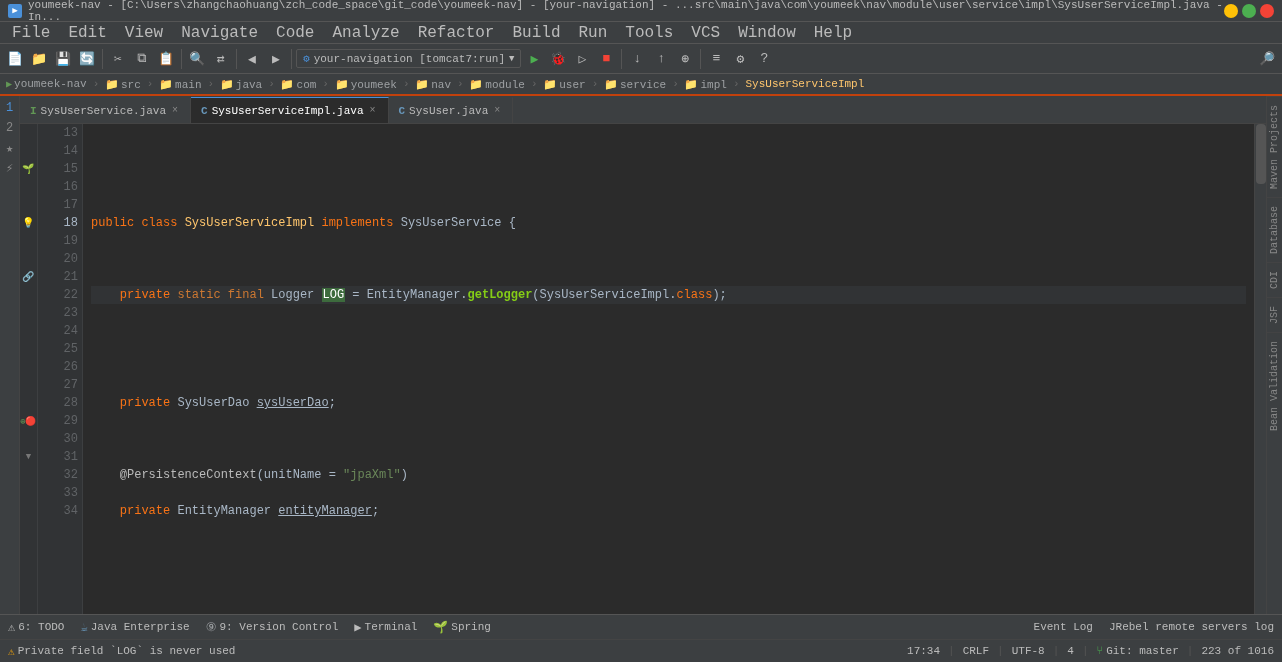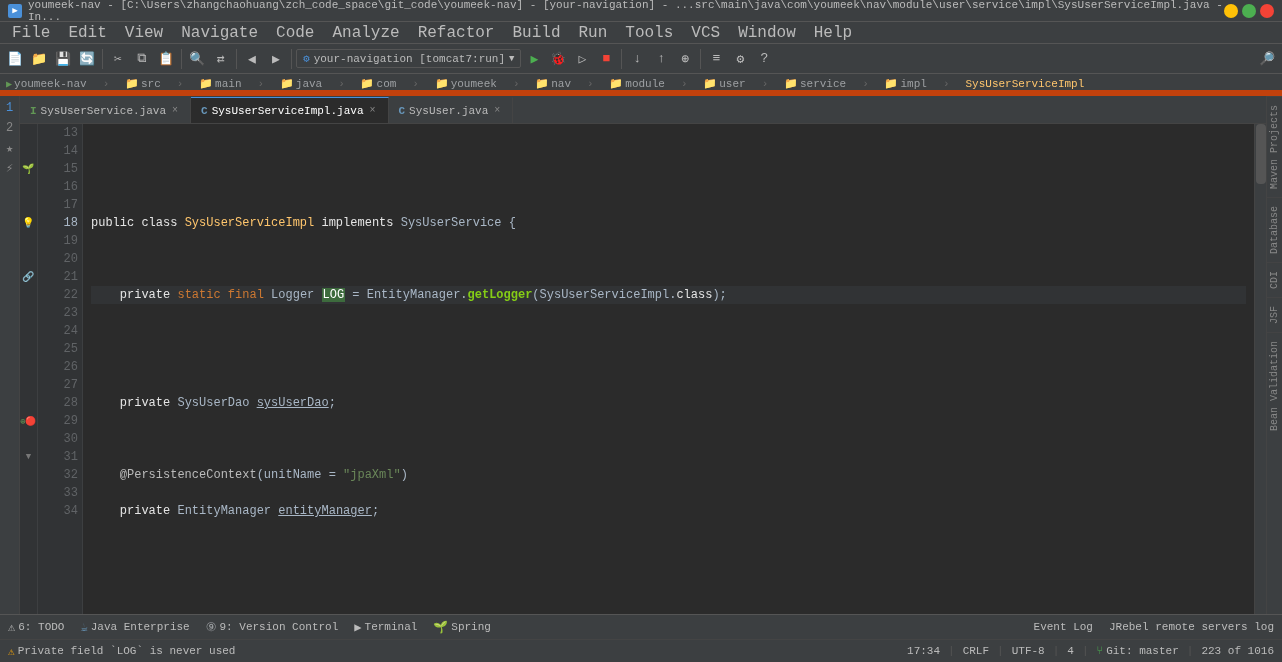--- a/index.html
+++ b/index.html
@@ -94,26 +94,26 @@
       display: flex; align-items: center; gap: 4px;
       cursor: pointer;
     }
     .tb-run-config .dropdown-arrow { font-size: 9px; }
 
     
     #breadcrumb {
       background: #3c3f41;
       height: 22px;
       display: flex;
-      align-items: flex-end;
+      align-items: center;
       padding: 0 6px;
-      border-bottom: 6px solid #c2410c;
+      border-bottom: 2px solid #c2410c;
       font-size: 11px;
       color: #9da0a3;
-      gap: 16px;
+      gap: 6px;
     }
     .bc-item { cursor: pointer; }
     .bc-sep { color: #666; }
 
     
     #left-icons {
       width: 20px;
       background: #3c3f41;
       display: flex;
       flex-direction: column;
@@ -212,21 +212,21 @@
       width: 20px;
       background: #313335;
       border-right: 1px solid #3d3f41;
       display: flex;
       flex-direction: column;
       font-size: 11px;
     }
     .gutter-line { height: 18px; display: flex; align-items: center; justify-content: center; }
 
     
-    .kw { color: #e5e5e5; }
+    .kw { color: #f97316; }
     .kw-type { color: #cc7832; }
     .cls-name { color: #ffc66d; }
     .annotation { color: #bbb; }
     .string { color: #6a8759; }
     .method { color: #84cc16; font-weight: bold; }
     .highlight-log { background: #3d6b3d; color: #fff; padding: 0 1px; }
     .underline { text-decoration: underline; }
     .ref-type { color: #a9b7c6; }
 
     

